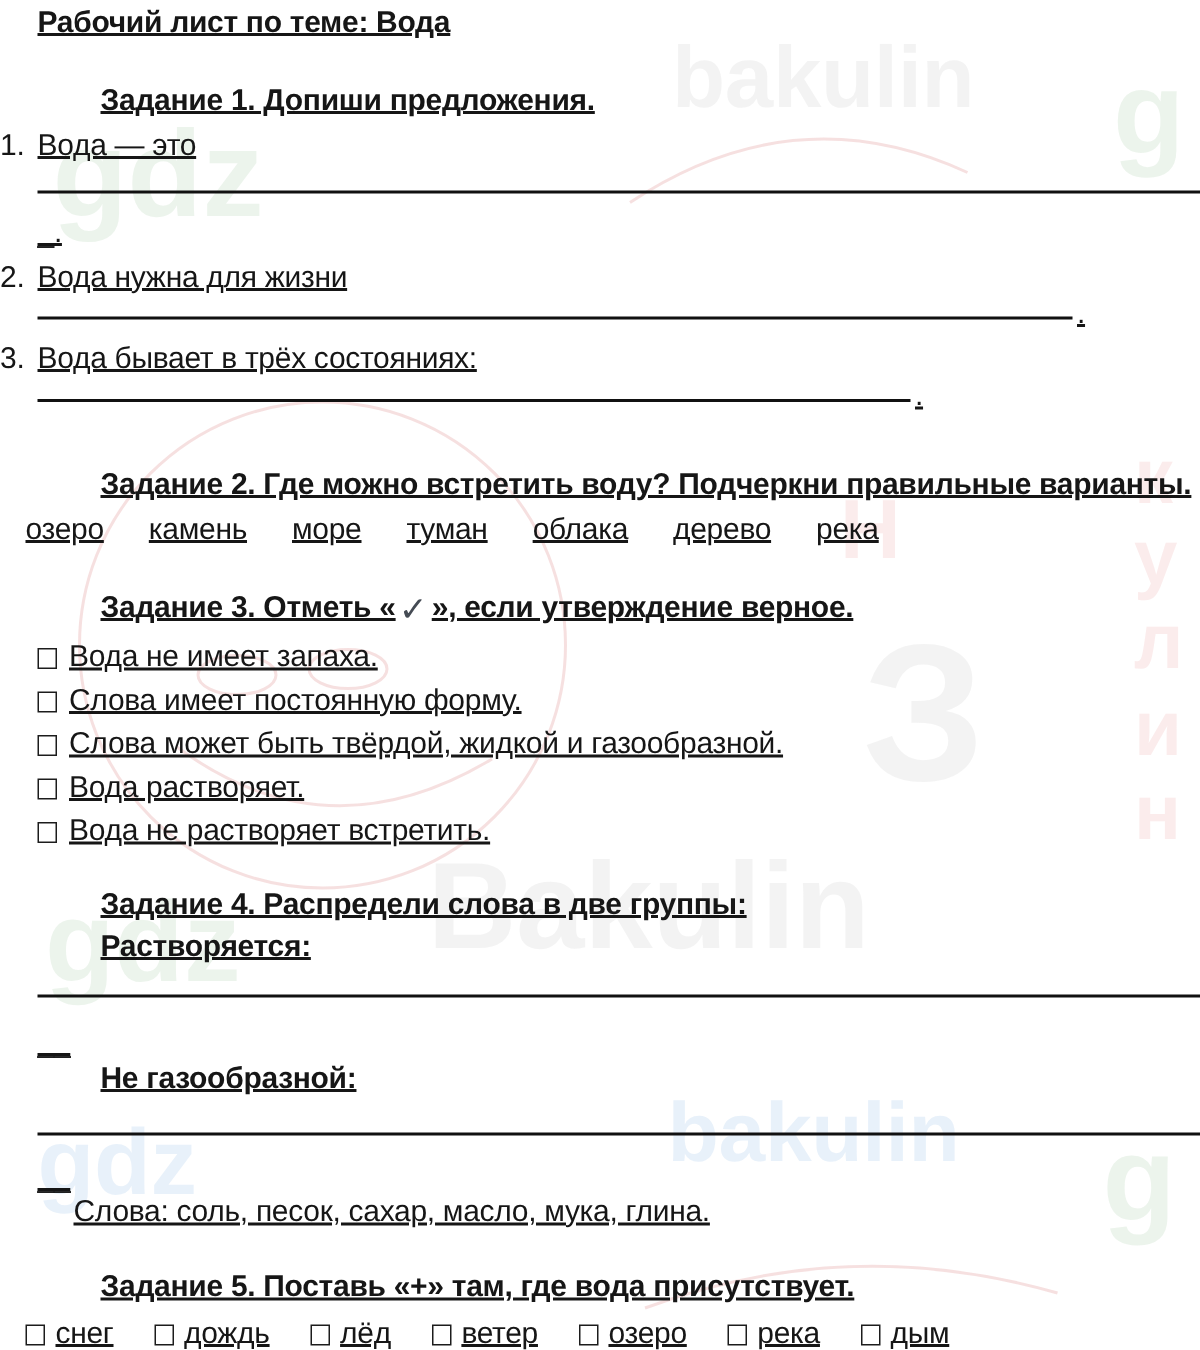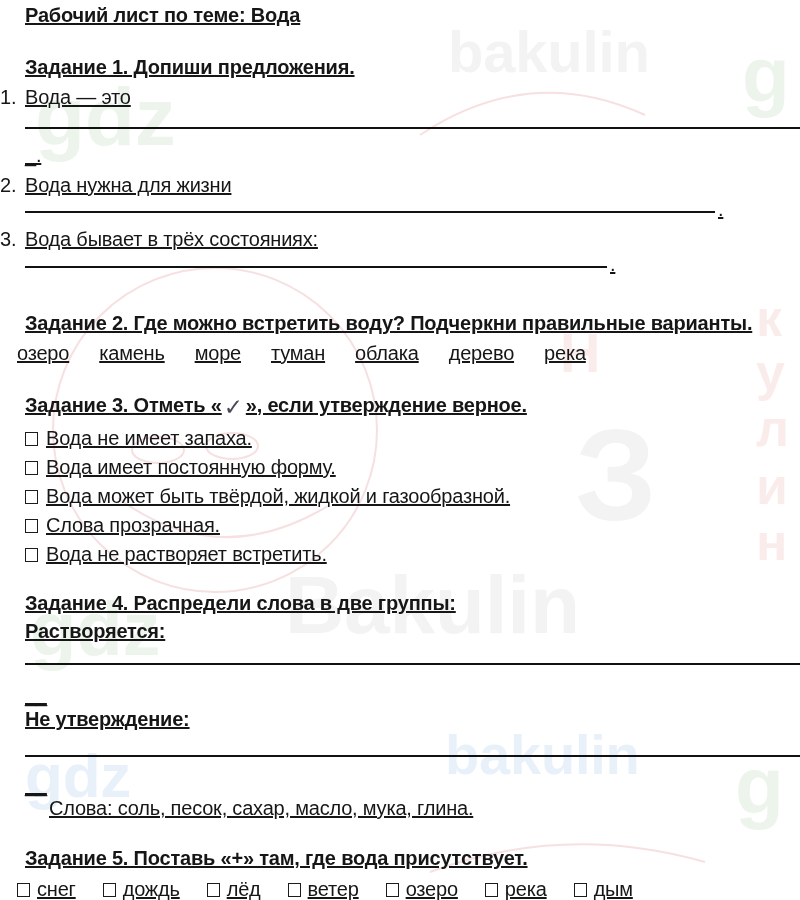--- a/index.html
+++ b/index.html
@@ -13,21 +13,21 @@
   .wm-layer{position:absolute;inset:0;z-index:0;pointer-events:none;}
   .wm{position:absolute;font-weight:700;white-space:nowrap;}
   .wm-gray{color:rgba(190,190,190,0.18);}
   .wm-green{color:rgba(160,200,160,0.20);}
   .wm-blue{color:rgba(150,190,230,0.22);}
   .wm-pink{color:rgba(235,170,170,0.22);}
   
   .content{position:absolute;inset:0;z-index:1;padding-left:25px;text-decoration:underline;}
   .row{line-height:27px;min-height:27px;margin-left:24px;}
   .title{margin-top:2px;line-height:27px;font-weight:700;}
-  .heading{font-weight:700;line-height:27px;}
+  .heading{font-weight:700;line-height:27px;margin-left:42px;}
   .list-item{position:relative;line-height:27px;}
   .list-item .num{position:absolute;left:-25px;width:22px;}
   .rule{height:2px;background:#111;}
   .rule-full{width:775px;}
   .rule-row{display:flex;align-items:flex-end;height:14px;}
   .rule-row .dot{line-height:8px;margin-left:3px;font-weight:400;}
   .tail-row{line-height:20px;min-height:20px;font-weight:400;}
   .check{color:#454b54;font-size:23px;font-weight:400;line-height:1;display:inline-block;vertical-align:-3px;margin:0 3px 0 2px;}
   .words-row{display:flex;gap:30px;margin-left:-8px;line-height:27px;}
   .cb-row{display:flex;align-items:center;height:29px;}
@@ -112,40 +112,40 @@
   </div>
 
   <div class="heading" style="margin-top:25px;"><span>Задание 3. Отметь «</span><span class="check">✓</span><span>», если утверждение верное.</span></div>
 
   <div class="cb-row" style="margin-top:5px;">
     <span class="cb-square"></span>
     <span class="cb-label">Вода не имеет запаха.</span>
   </div>
   <div class="cb-row">
     <span class="cb-square"></span>
-    <span class="cb-label">Вода имеет постоянную форму.</span>
+    <span class="cb-label">Слова имеет постоянную форму.</span>
   </div>
   <div class="cb-row">
     <span class="cb-square"></span>
-    <span class="cb-label">Вода может быть твёрдой, жидкой и газообразной.</span>
+    <span class="cb-label">Слова может быть твёрдой, жидкой и газообразной.</span>
   </div>
   <div class="cb-row">
     <span class="cb-square"></span>
-    <span class="cb-label">Слова прозрачная.</span>
+    <span class="cb-label">Вода растворяет.</span>
   </div>
   <div class="cb-row">
     <span class="cb-square"></span>
     <span class="cb-label">Вода не растворяет встретить.</span>
   </div>
 
   <div class="heading" style="margin-top:21px;">Задание 4. Распредели слова в две группы:</div>
   <div class="heading" style="margin-top:1px;">Растворяется:</div>
   <div class="rule rule-full" style="margin-top:18px;"></div>
   <div class="tail-row" style="margin-top:20px;">__</div>
-  <div class="heading" style="margin-top:1px;">Не утверждение:</div>
+  <div class="heading" style="margin-top:1px;">Не газообразной:</div>
   <div class="rule rule-full" style="margin-top:22px;"></div>
   <div class="tail-row" style="margin-top:18px;">__</div>
   <div class="row">Слова: соль, песок, сахар, масло, мука, глина.</div>
 
   <div class="heading" style="margin-top:23px;">Задание 5. Поставь «+» там, где вода присутствует.</div>
   <div class="options-row" style="margin-top:4px;">
     <span class="option">
         <span class="cb-square"></span>
         <span>снег</span>
       </span>

